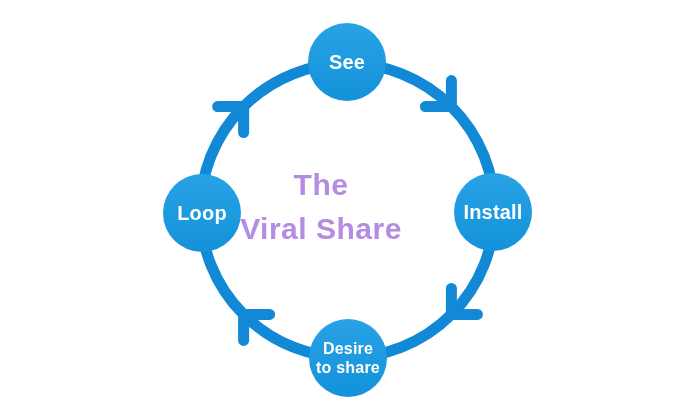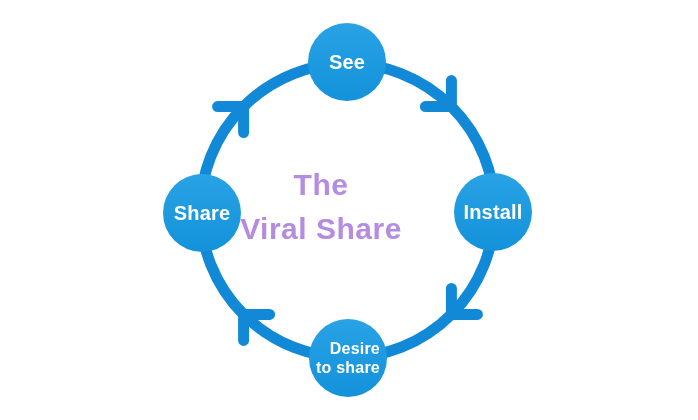--- a/index.html
+++ b/index.html
@@ -24,21 +24,21 @@
   }
   .node {
     position: absolute;
     width: 78px;
     height: 78px;
     border-radius: 50%;
     background: linear-gradient(to bottom, #29a2e5 0%, #1392da 100%);
     display: flex;
     align-items: center;
     justify-content: center;
-    text-align: right;
+    text-align: center;
   }
   .node-label {
     color: #ffffff;
     font-weight: 700;
     font-size: 20px;
     line-height: 22px;
     letter-spacing: 0.2px;
   }
   .node-label .line {
     display: block;
@@ -88,21 +88,21 @@
       <span class="line">Desire</span>
       <span class="line">to share</span>
     </span>
   </div>
 
   <div class="node node-install">
     <span class="node-label">Install</span>
   </div>
 
   <div class="node node-share">
-    <span class="node-label">Share</span>
+    <span class="node-label">Loop</span>
   </div>
 
   <div class="title">
     <div class="title-line">The</div>
     <div class="title-line">Viral Share</div>
   </div>
 
 </div>
 
 </body></html>

